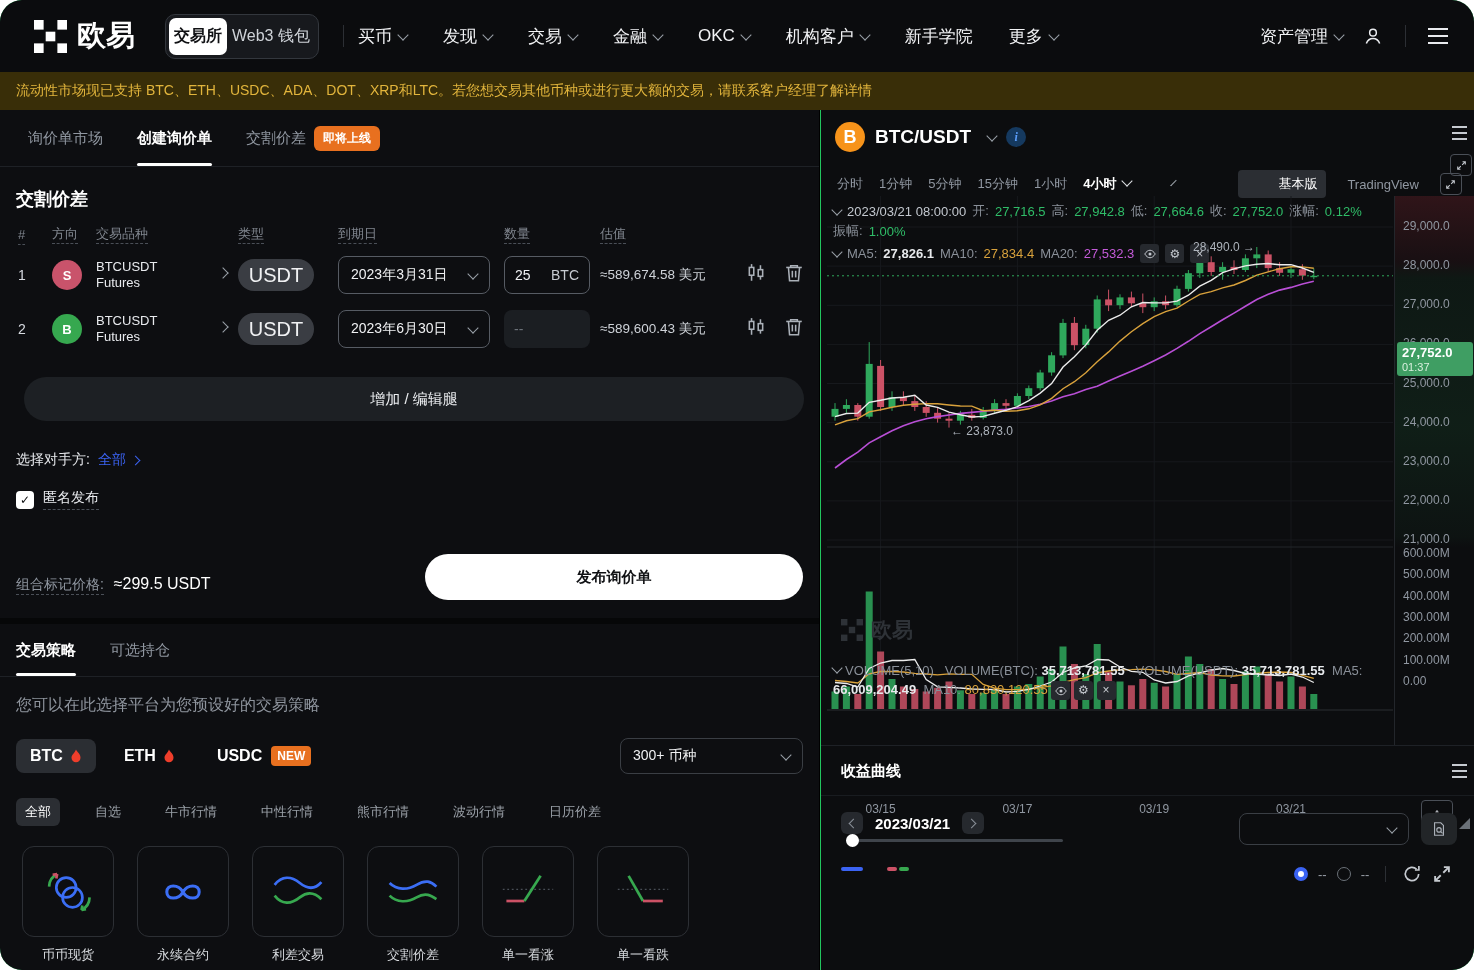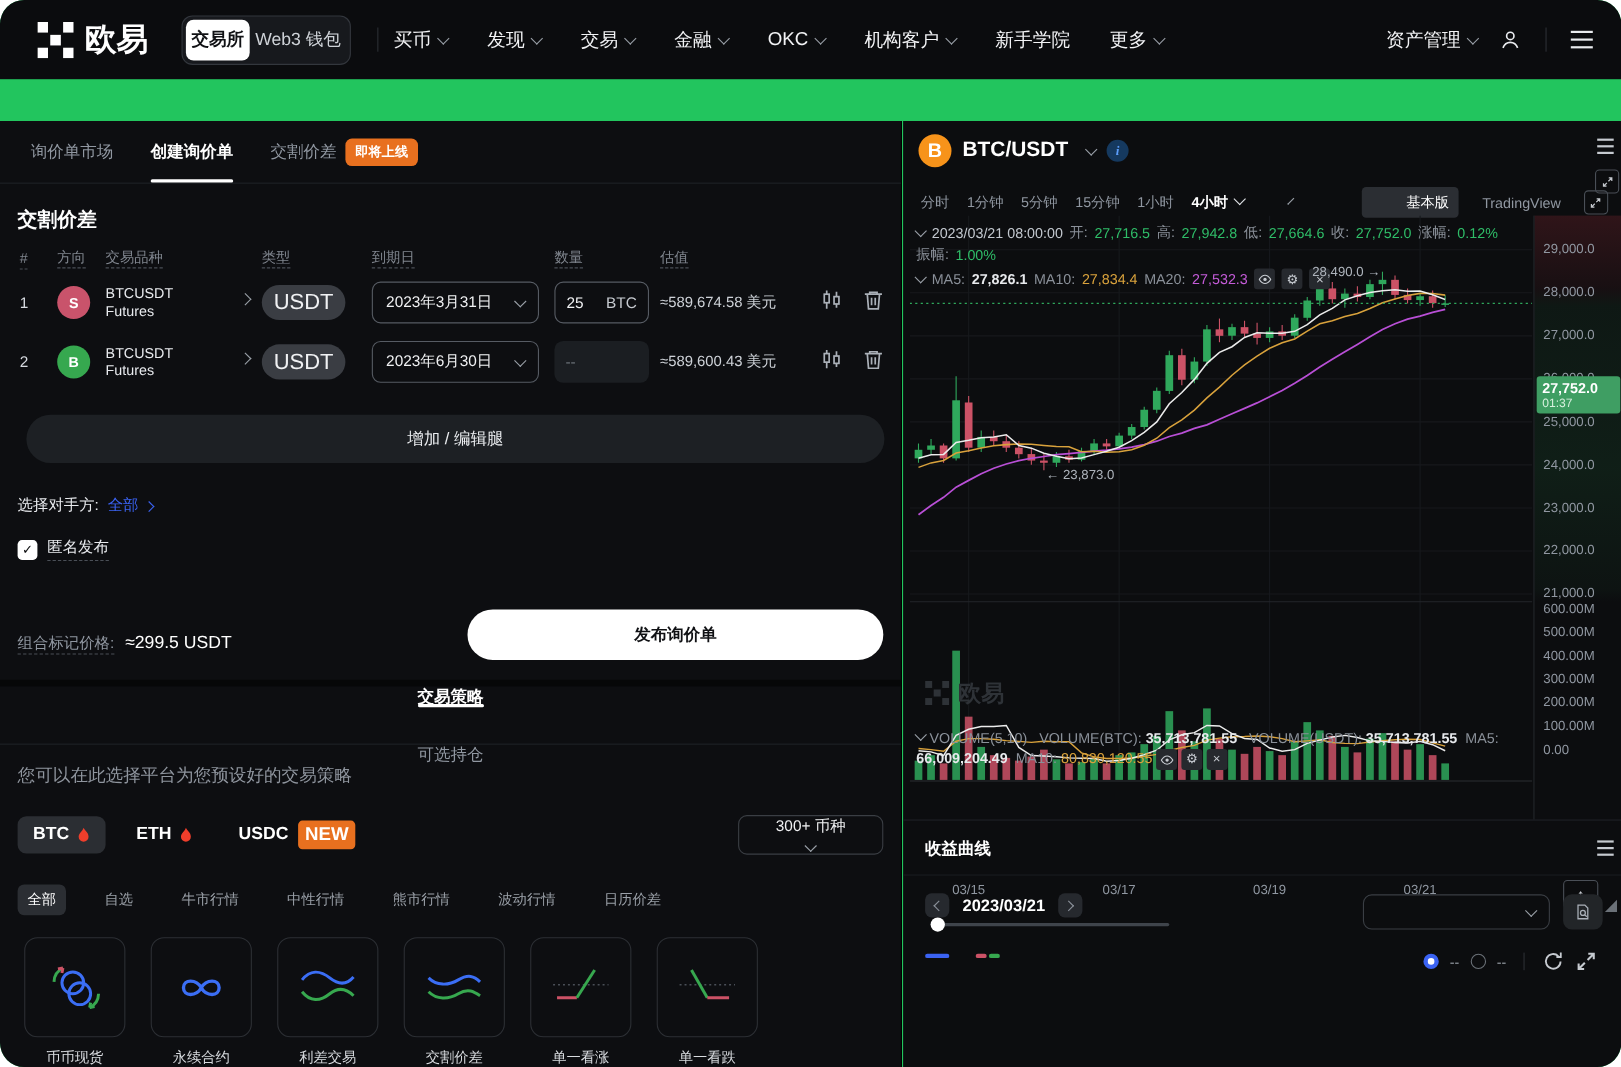--- a/index.html
+++ b/index.html
@@ -48,28 +48,28 @@
   .crt{width:6px;height:6px;border-right:1.6px solid #3b63f3;border-bottom:1.6px solid #3b63f3;transform:rotate(-45deg);display:inline-block;margin-left:6px;}
   .anrow{margin:20px 0 0 16px;display:flex;align-items:center;gap:9px;}
   .ckb{width:18px;height:18px;background:#fff;border-radius:4px;display:flex;align-items:center;justify-content:center;color:#0b0c0e;font-size:12px;font-weight:bold;cursor:pointer;}
   .anlb{color:#e8eaee;font-size:14px;border-bottom:1px dashed #4a4f57;padding-bottom:2px;}
   .pubrow{display:flex;align-items:flex-end;justify-content:space-between;margin:44px 16px 0 16px;}
   .markp{font-size:14px;color:#9097a1;padding-bottom:6px;}
   .markp .lb{border-bottom:1px dashed #4a4f57;padding-bottom:2px;}
   .markp .vv{color:#fff;font-size:16px;margin-left:6px;}
   .pubbtn{width:378px;height:46px;background:#fff;color:#101114;font-size:15px;font-weight:bold;border-radius:23px;display:flex;align-items:center;justify-content:center;cursor:pointer;}
   .gap4{height:6px;background:#060708;margin-top:18px;}
-  .stabs{display:flex;align-items:center;gap:34px;height:52px;padding:0 16px;border-bottom:1px solid #1e2126;flex-direction:column;}
+  .stabs{display:flex;align-items:center;gap:34px;height:52px;padding:0 16px;border-bottom:1px solid #1e2126;}
   .desc{color:#8f959e;font-size:16px;padding:18px 16px 0 16px;}
   .coinrow{display:flex;align-items:center;margin:22px 16px 0 16px;}
   .coinbtn{display:flex;align-items:center;gap:7px;font-size:16px;font-weight:bold;color:#fff;padding:8px 14px;border-radius:8px;cursor:pointer;}
   .coinbtn.sel{background:#2b2e33;}
   .coinbtn svg{width:12px;height:15px;}
-  .newb{background:#e8701f;color:#fff;font-size:17px;font-weight:bold;border-radius:4px;padding:3px 6px;margin-left:2px;}
-  .coindd{margin-left:auto;width:132px;height:36px;border:1px solid #3a3e44;border-radius:8px;display:flex;align-items:center;justify-content:space-between;padding:0 12px;color:#f0f1f3;font-size:14px;box-sizing:border-box;cursor:pointer;flex-direction:column;}
+  .newb{background:#e8701f;color:#fff;font-size:12px;font-weight:bold;border-radius:4px;padding:3px 6px;margin-left:2px;}
+  .coindd{margin-left:auto;width:183px;height:36px;border:1px solid #3a3e44;border-radius:8px;display:flex;align-items:center;justify-content:space-between;padding:0 12px;color:#f0f1f3;font-size:14px;box-sizing:border-box;cursor:pointer;}
   .filters{display:flex;align-items:center;gap:26px;margin:24px 16px 0 16px;}
   .filter{color:#9aa0a8;font-size:13px;cursor:pointer;padding:5px 9px;}
   .filter.sel{background:#2b2e33;color:#fff;border-radius:6px;}
   .cards{display:flex;gap:23px;margin:20px 16px 0 22px;}
   .card{width:92px;}
   .cardbox{width:92px;height:91px;border:1px solid #2c2f34;border-radius:12px;display:flex;align-items:center;justify-content:center;cursor:pointer;box-sizing:border-box;}
   .cardbox svg{width:72px;height:58px;}
   .cardlb{color:#d8dbdf;font-size:13px;text-align:center;margin-top:9px;}
   
   .right{position:absolute;top:110px;left:821px;width:653px;height:860px;background:#0c0d0f;overflow:hidden;}
@@ -195,20 +195,23 @@
         </svg>
       <span class="nav-sep" style="margin:0 2px"></span>
       <span class="burger">
           <i></i>
           <i></i>
           <i></i>
         </span>
     </div>
   </header>
 
+  <div class="banner">
+    <span>流动性市场现已支持 BTC、ETH、USDC、ADA、DOT、XRP和LTC。若您想交易其他币种或进行更大额的交易，请联系客户经理了解详情</span>
+  </div>
 
   <section class="left">
     <div class="ltabs">
       <span class="ltab">
           <span>询价单市场</span>
         </span>
       <span class="ltab active">
           <span>创建询价单</span>
         </span>
       <span class="ltab">

